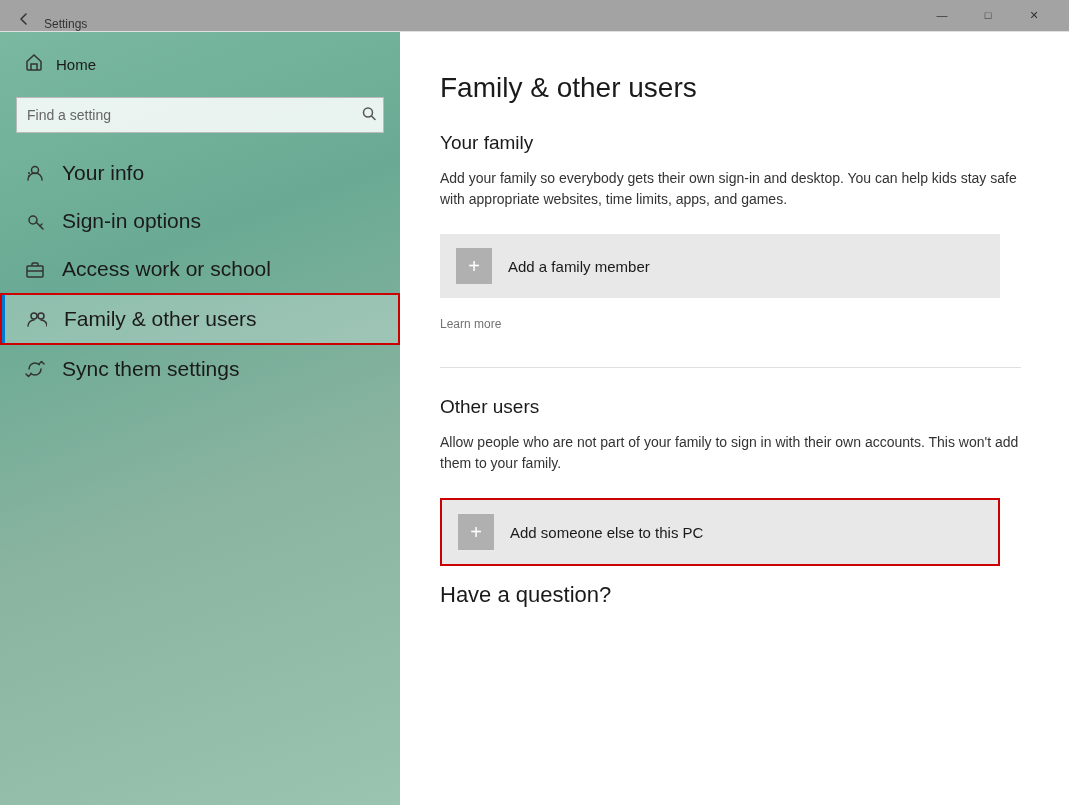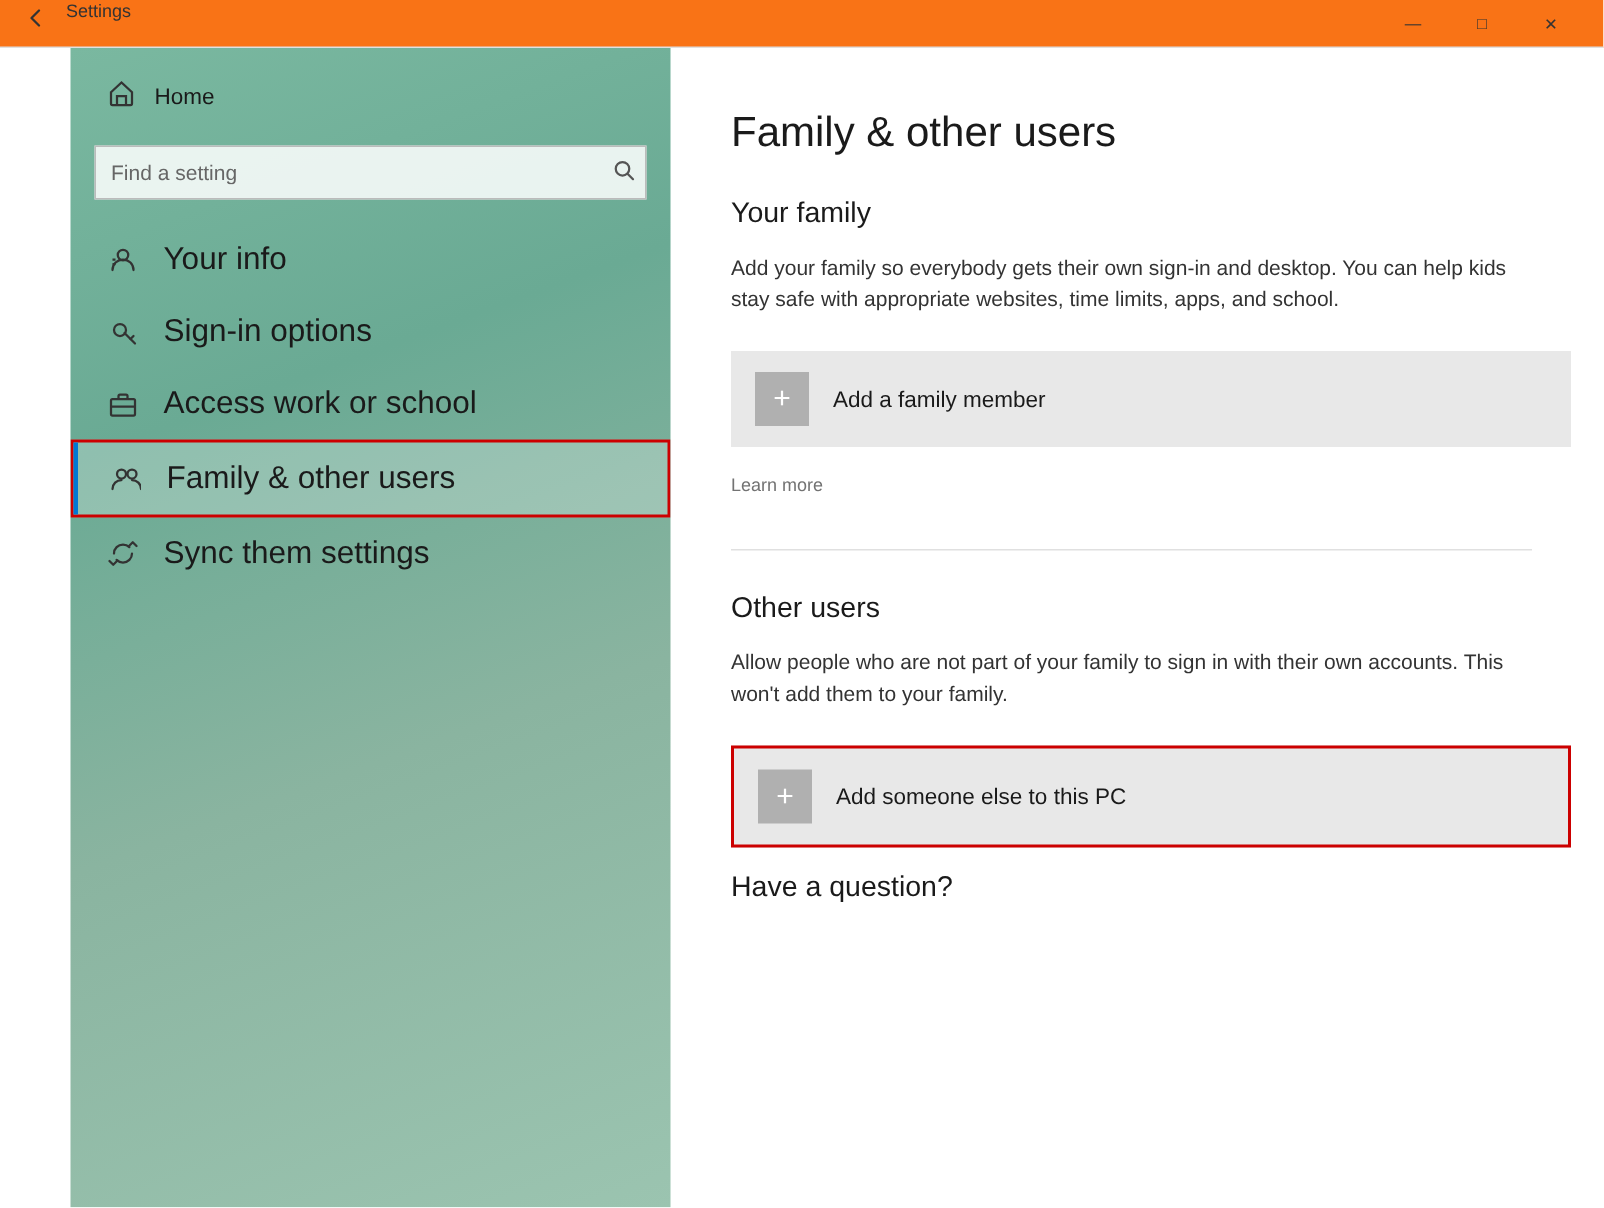--- a/index.html
+++ b/index.html
@@ -9,23 +9,23 @@
       font-family: 'Segoe UI', sans-serif;
       display: flex;
       flex-direction: column;
       overflow: hidden;
       background: #fff;
     }
 
     
     .titlebar {
       height: 32px;
-      background: #f97316;
-      display: flex;
-      align-items: flex-start;
+      background: #a3a3a3;
+      display: flex;
+      align-items: flex-end;
       padding: 0 12px;
       flex-shrink: 0;
       border-bottom: 1px solid #e0e0e0;
     }
     .titlebar-back {
       width: 24px;
       height: 24px;
       display: flex;
       align-items: center;
       justify-content: center;
@@ -52,21 +52,20 @@
       cursor: pointer;
       font-size: 11px;
       color: #333;
     }
 
     
     .app-body {
       display: flex;
       flex: 1;
       overflow: hidden;
-      padding-left: 47px;
     }
 
     
     .sidebar {
       width: 400px;
       background: linear-gradient(160deg, #7ab8a0 0%, #6aaa94 30%, #8ab4a0 60%, #9bc4b0 100%);
       display: flex;
       flex-direction: column;
       flex-shrink: 0;
       overflow-y: auto;
@@ -240,21 +239,21 @@
       margin-bottom: 36px;
     }
 
     .divider {
       height: 1px;
       background: #e0e0e0;
       margin-bottom: 28px;
     }
 
     .have-question {
-      font-size: 19px;
+      font-size: 22px;
       font-weight: 400;
       color: #1a1a1a;
       margin-top: 8px;
     }
   </style>
 </head>
 <body>
 
 <div class="titlebar">
   <div class="titlebar-back">
@@ -356,21 +355,21 @@
   </div>
 
   <div class="content">
 
     <h1 class="page-title">Family &amp; other users</h1>
 
     
     <h2 class="section-title">Your family</h2>
 
 
-    <p class="desc-text">Add your family so everybody gets their own sign-in and desktop. You can help kids stay safe with appropriate websites, time limits, apps, and school.</p>
+    <p class="desc-text">Add your family so everybody gets their own sign-in and desktop. You can help kids stay safe with appropriate websites, time limits, apps, and games.</p>
 
     <button class="add-btn">
       <div class="plus-icon">+</div>
       <span class="add-btn-label">Add a family member</span>
     </button>
 
     <a class="learn-more" href="#">Learn more</a>
 
     <div class="divider"></div>
 

